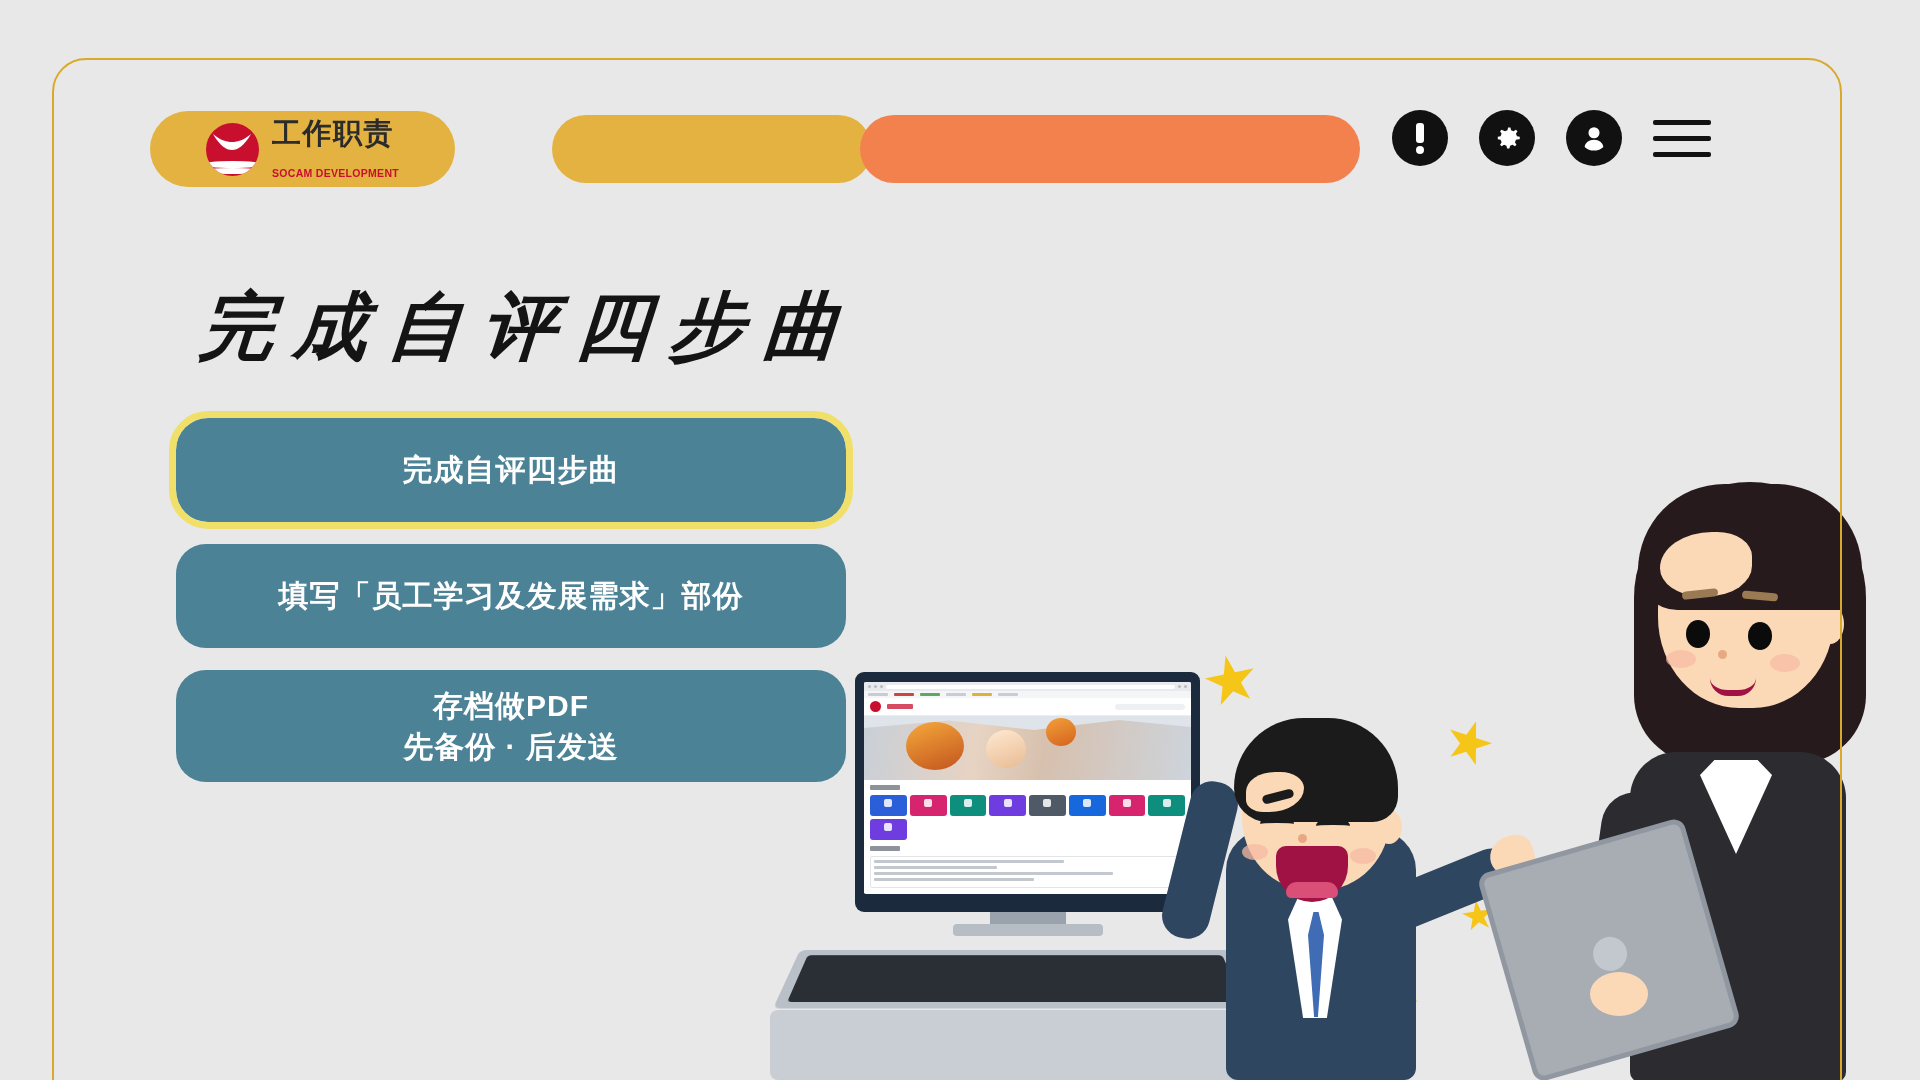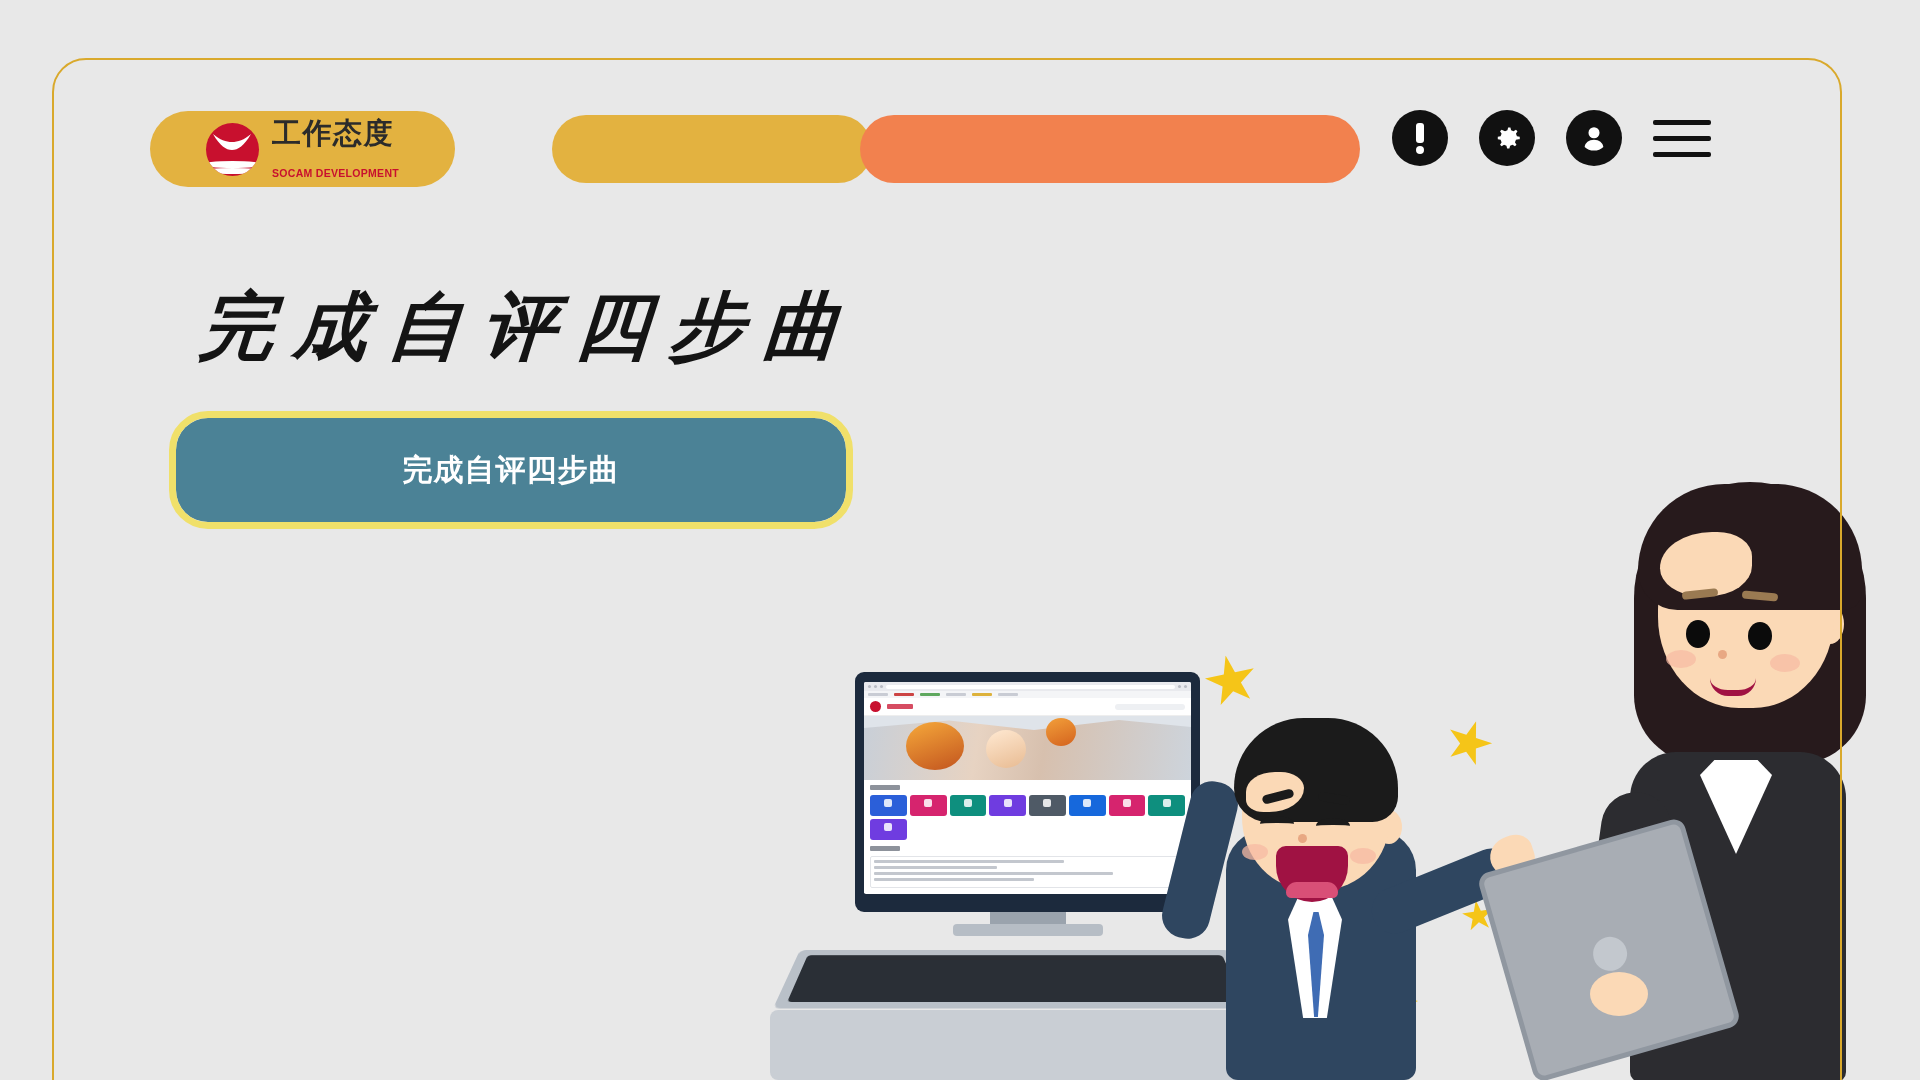--- a/index.html
+++ b/index.html
@@ -534,21 +534,21 @@
 
     <div class="logo-pill">
       <div class="logo-mark">
         <svg class="bird" viewBox="0 0 40 20">
           <path d="M1 1 C 8 13, 14 17, 20 17 C 26 17, 32 13, 39 1 C 32 7, 26 9, 20 9 C 14 9, 8 7, 1 1 Z" fill="#ffffff"></path>
         </svg>
         <div class="wave1"></div>
         <div class="wave2"></div>
       </div>
       <div class="logo-text">
-        <span class="logo-cn">工作态度</span>
+        <span class="logo-cn">工作职责</span>
         <span class="logo-en">SOCAM DEVELOPMENT</span>
       </div>
     </div>
 
     <div class="pill-yellow"></div>
     <div class="pill-orange"></div>
 
     <div class="header-icons">
 
       <div class="icon-btn">
@@ -585,15 +585,22 @@
       </div>
     </div>
   </div>
 
   <div class="brush-title">完成自评四步曲</div>
 
   <div class="steps">
     <div class="step h1 active">
       <span class="step-text">完成自评四步曲</span>
     </div>
+    <div class="step h1">
+      <span class="step-text">填写「员工学习及发展需求」部份</span>
+    </div>
+    <div class="step h2">
+      <span class="step-text">存档做PDF
+先备份 · 后发送</span>
+    </div>
   </div>
 
 </div>
 
 </body></html>

